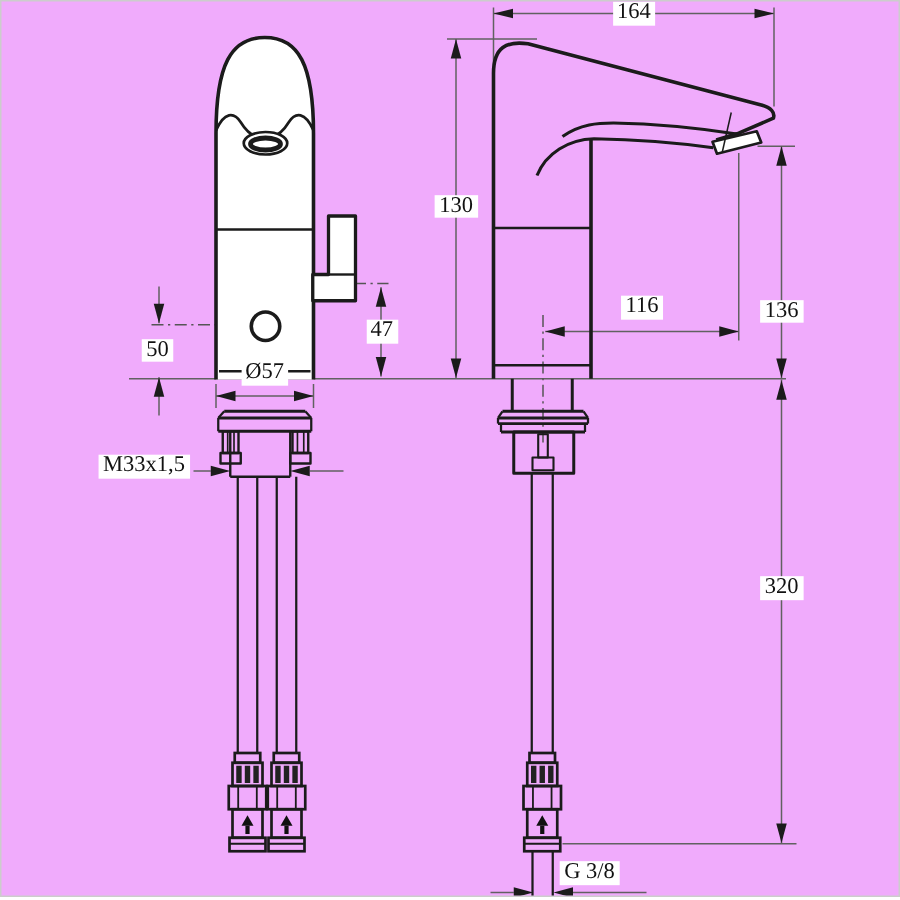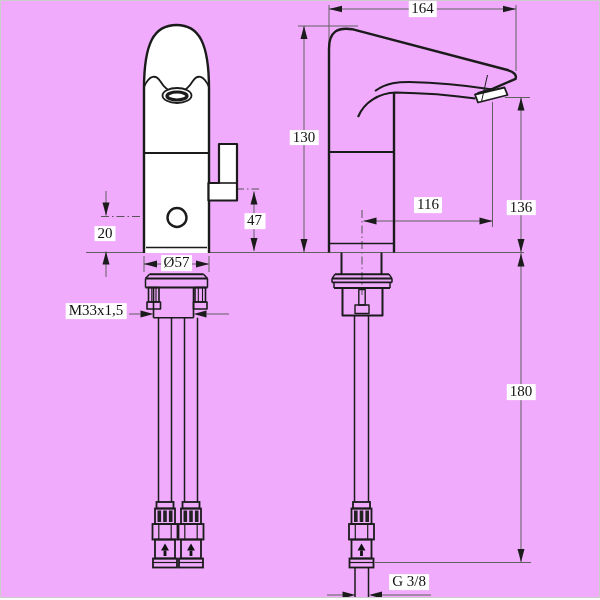--- a/index.html
+++ b/index.html
@@ -234,19 +234,19 @@
       <rect x="348.5" y="557.5" width="24" height="9" stroke-width="1.8"></rect>
       <line x1="348.5" y1="561.5" x2="372.5" y2="561.5" stroke-width="1.2"></line>
     </g>
   </g>
 </svg>
 
   <span class="dim-label" style="left:421.5px;top:8px;">164</span>
   <span class="dim-label" style="left:303px;top:136.5px;">130</span>
   <span class="dim-label" style="left:520px;top:174.5px;margin-top:32px;">136</span>
   <span class="dim-label" style="left:427px;top:204px;text-align:center;">116</span>
-  <span class="dim-label" style="left:520px;top:391px;">180</span>
+  <span class="dim-label" style="left:520px;top:391px;">320</span>
   <span class="dim-label" style="left:253.5px;top:220px;">47</span>
-  <span class="dim-label" style="left:104px;top:232.5px;">20</span>
-  <span class="dim-label" style="left:175.5px;top:262px;">Ø57</span>
+  <span class="dim-label" style="left:104px;top:232.5px;">50</span>
+  <span class="dim-label" style="left:175.5px;top:248px;">Ø57</span>
   <span class="dim-label" style="left:95px;top:310px;text-align:right;">M33x1,5</span>
-  <span class="dim-label" style="left:408px;top:581px;">G 3/8</span>
+  <span class="dim-label" style="left:392px;top:581px;">G 3/8</span>
 </div>
 
 </body></html>

